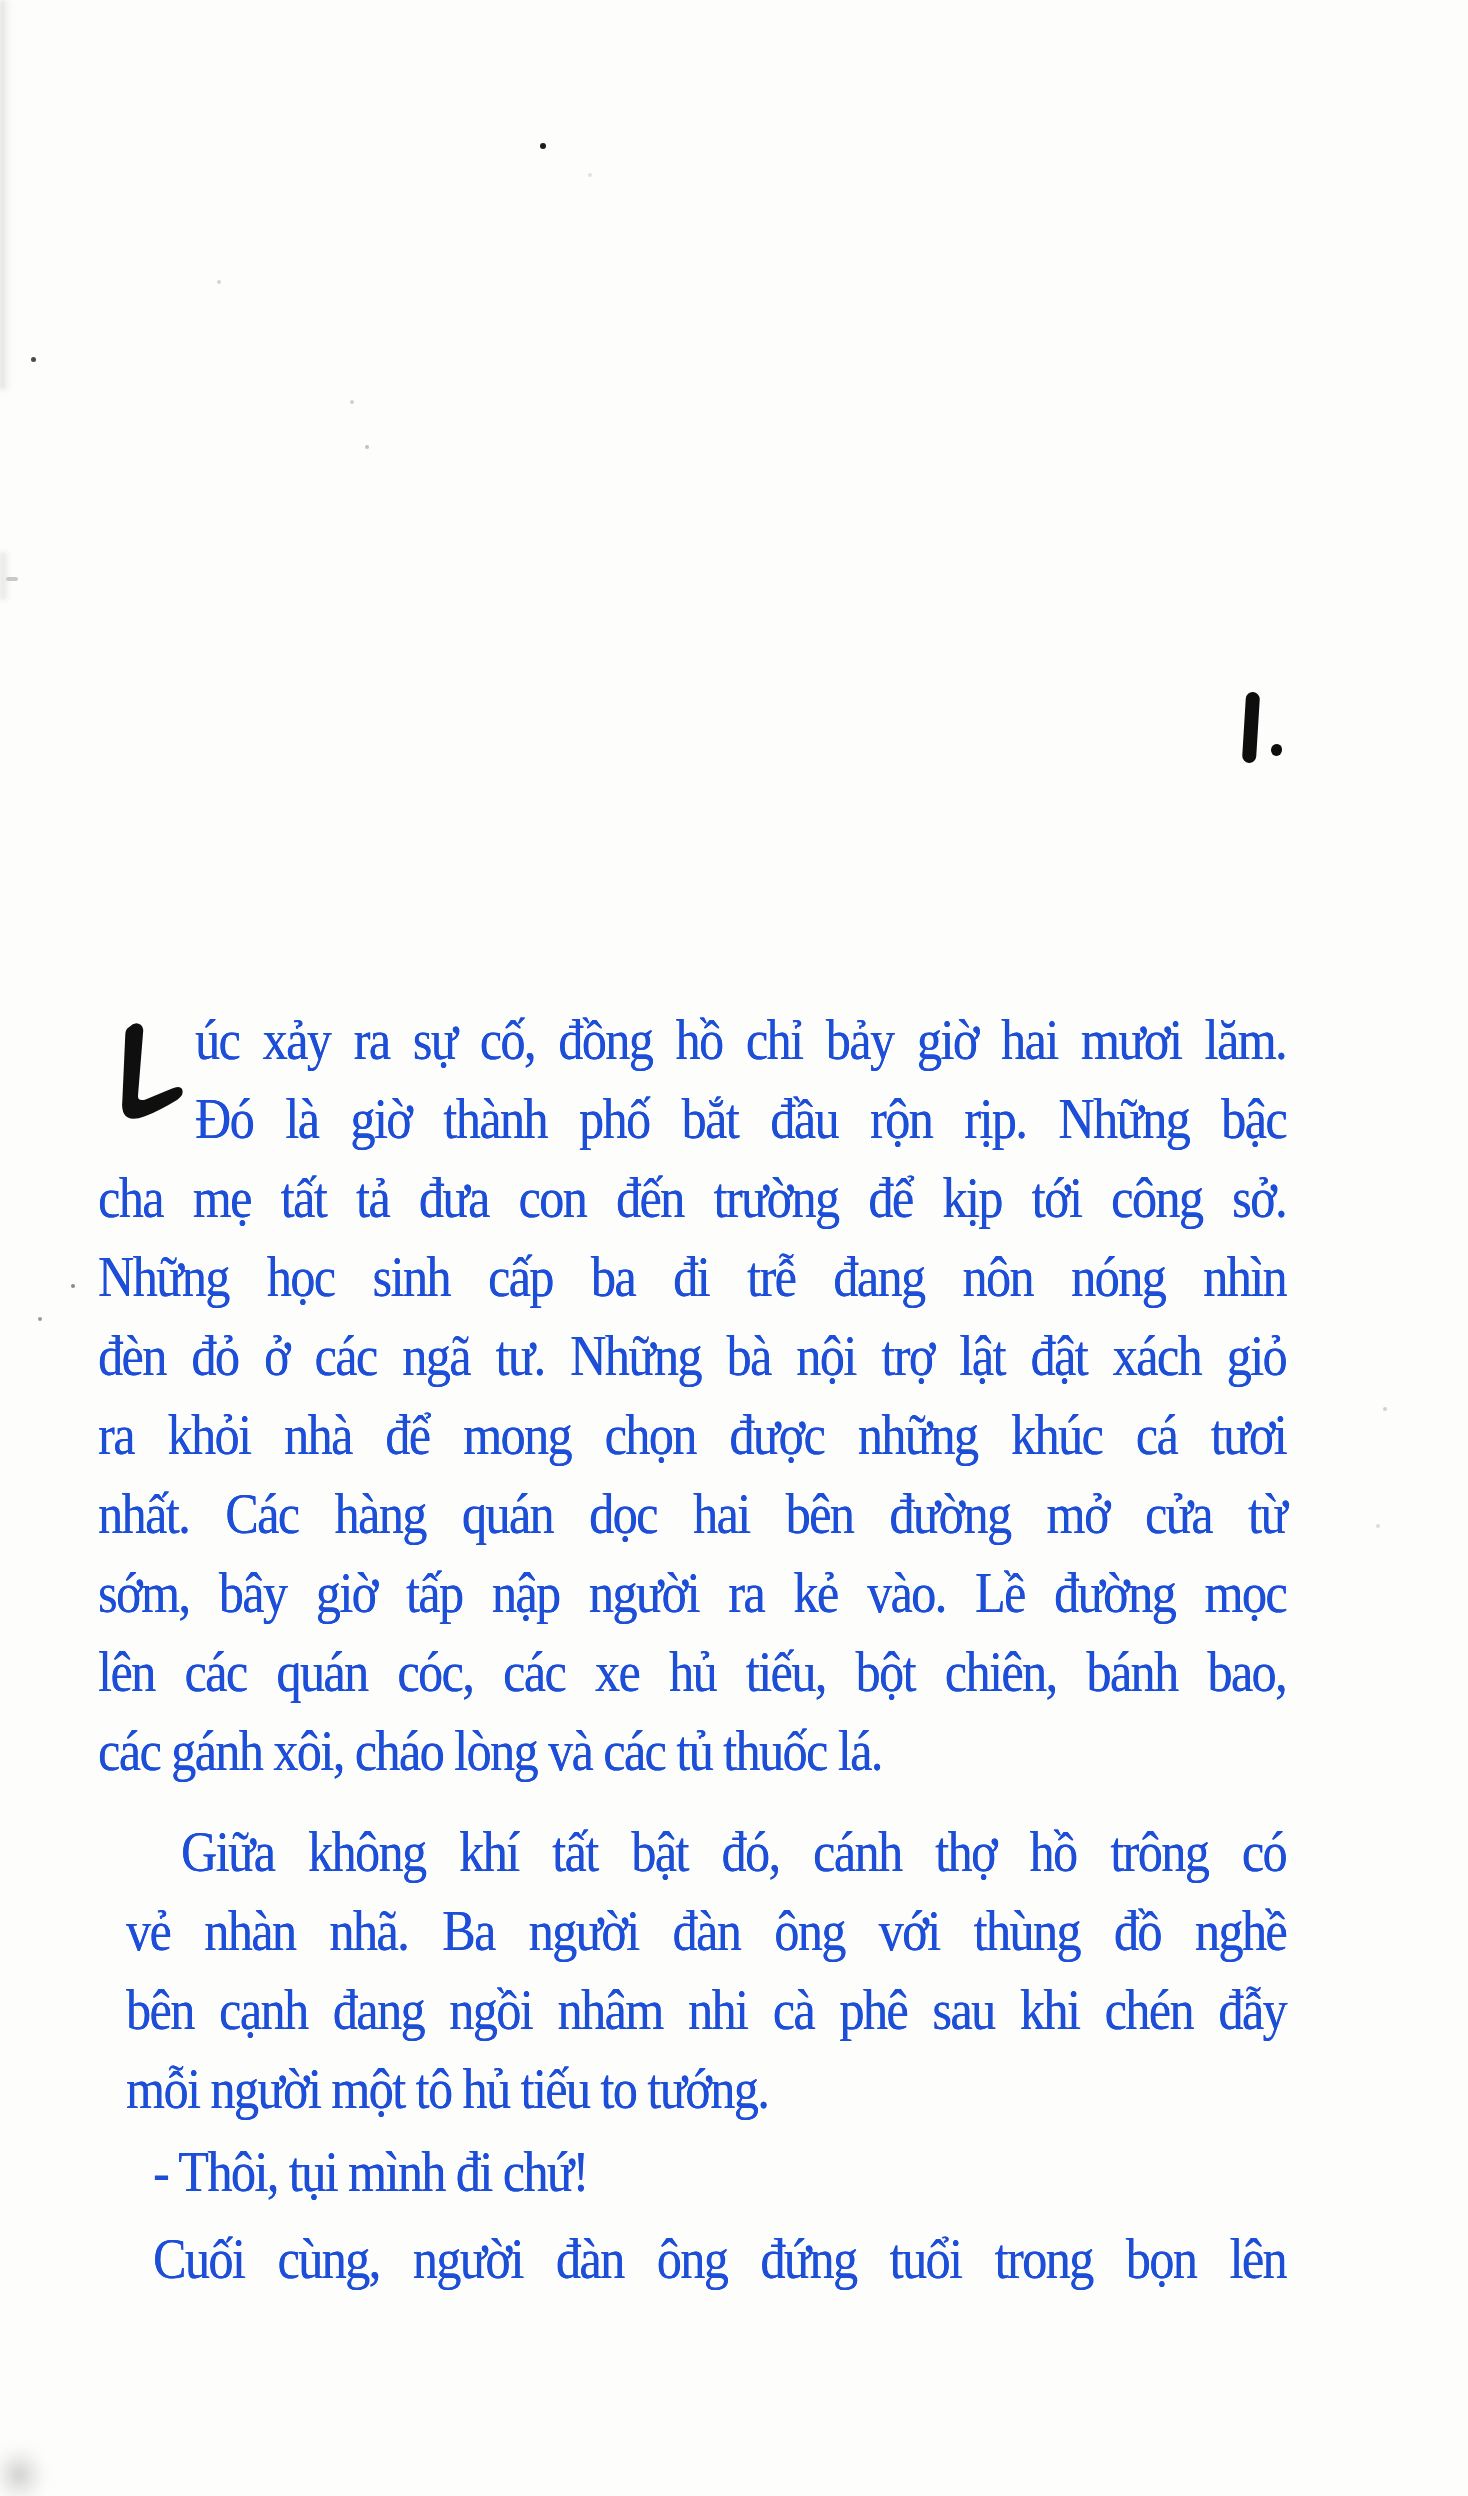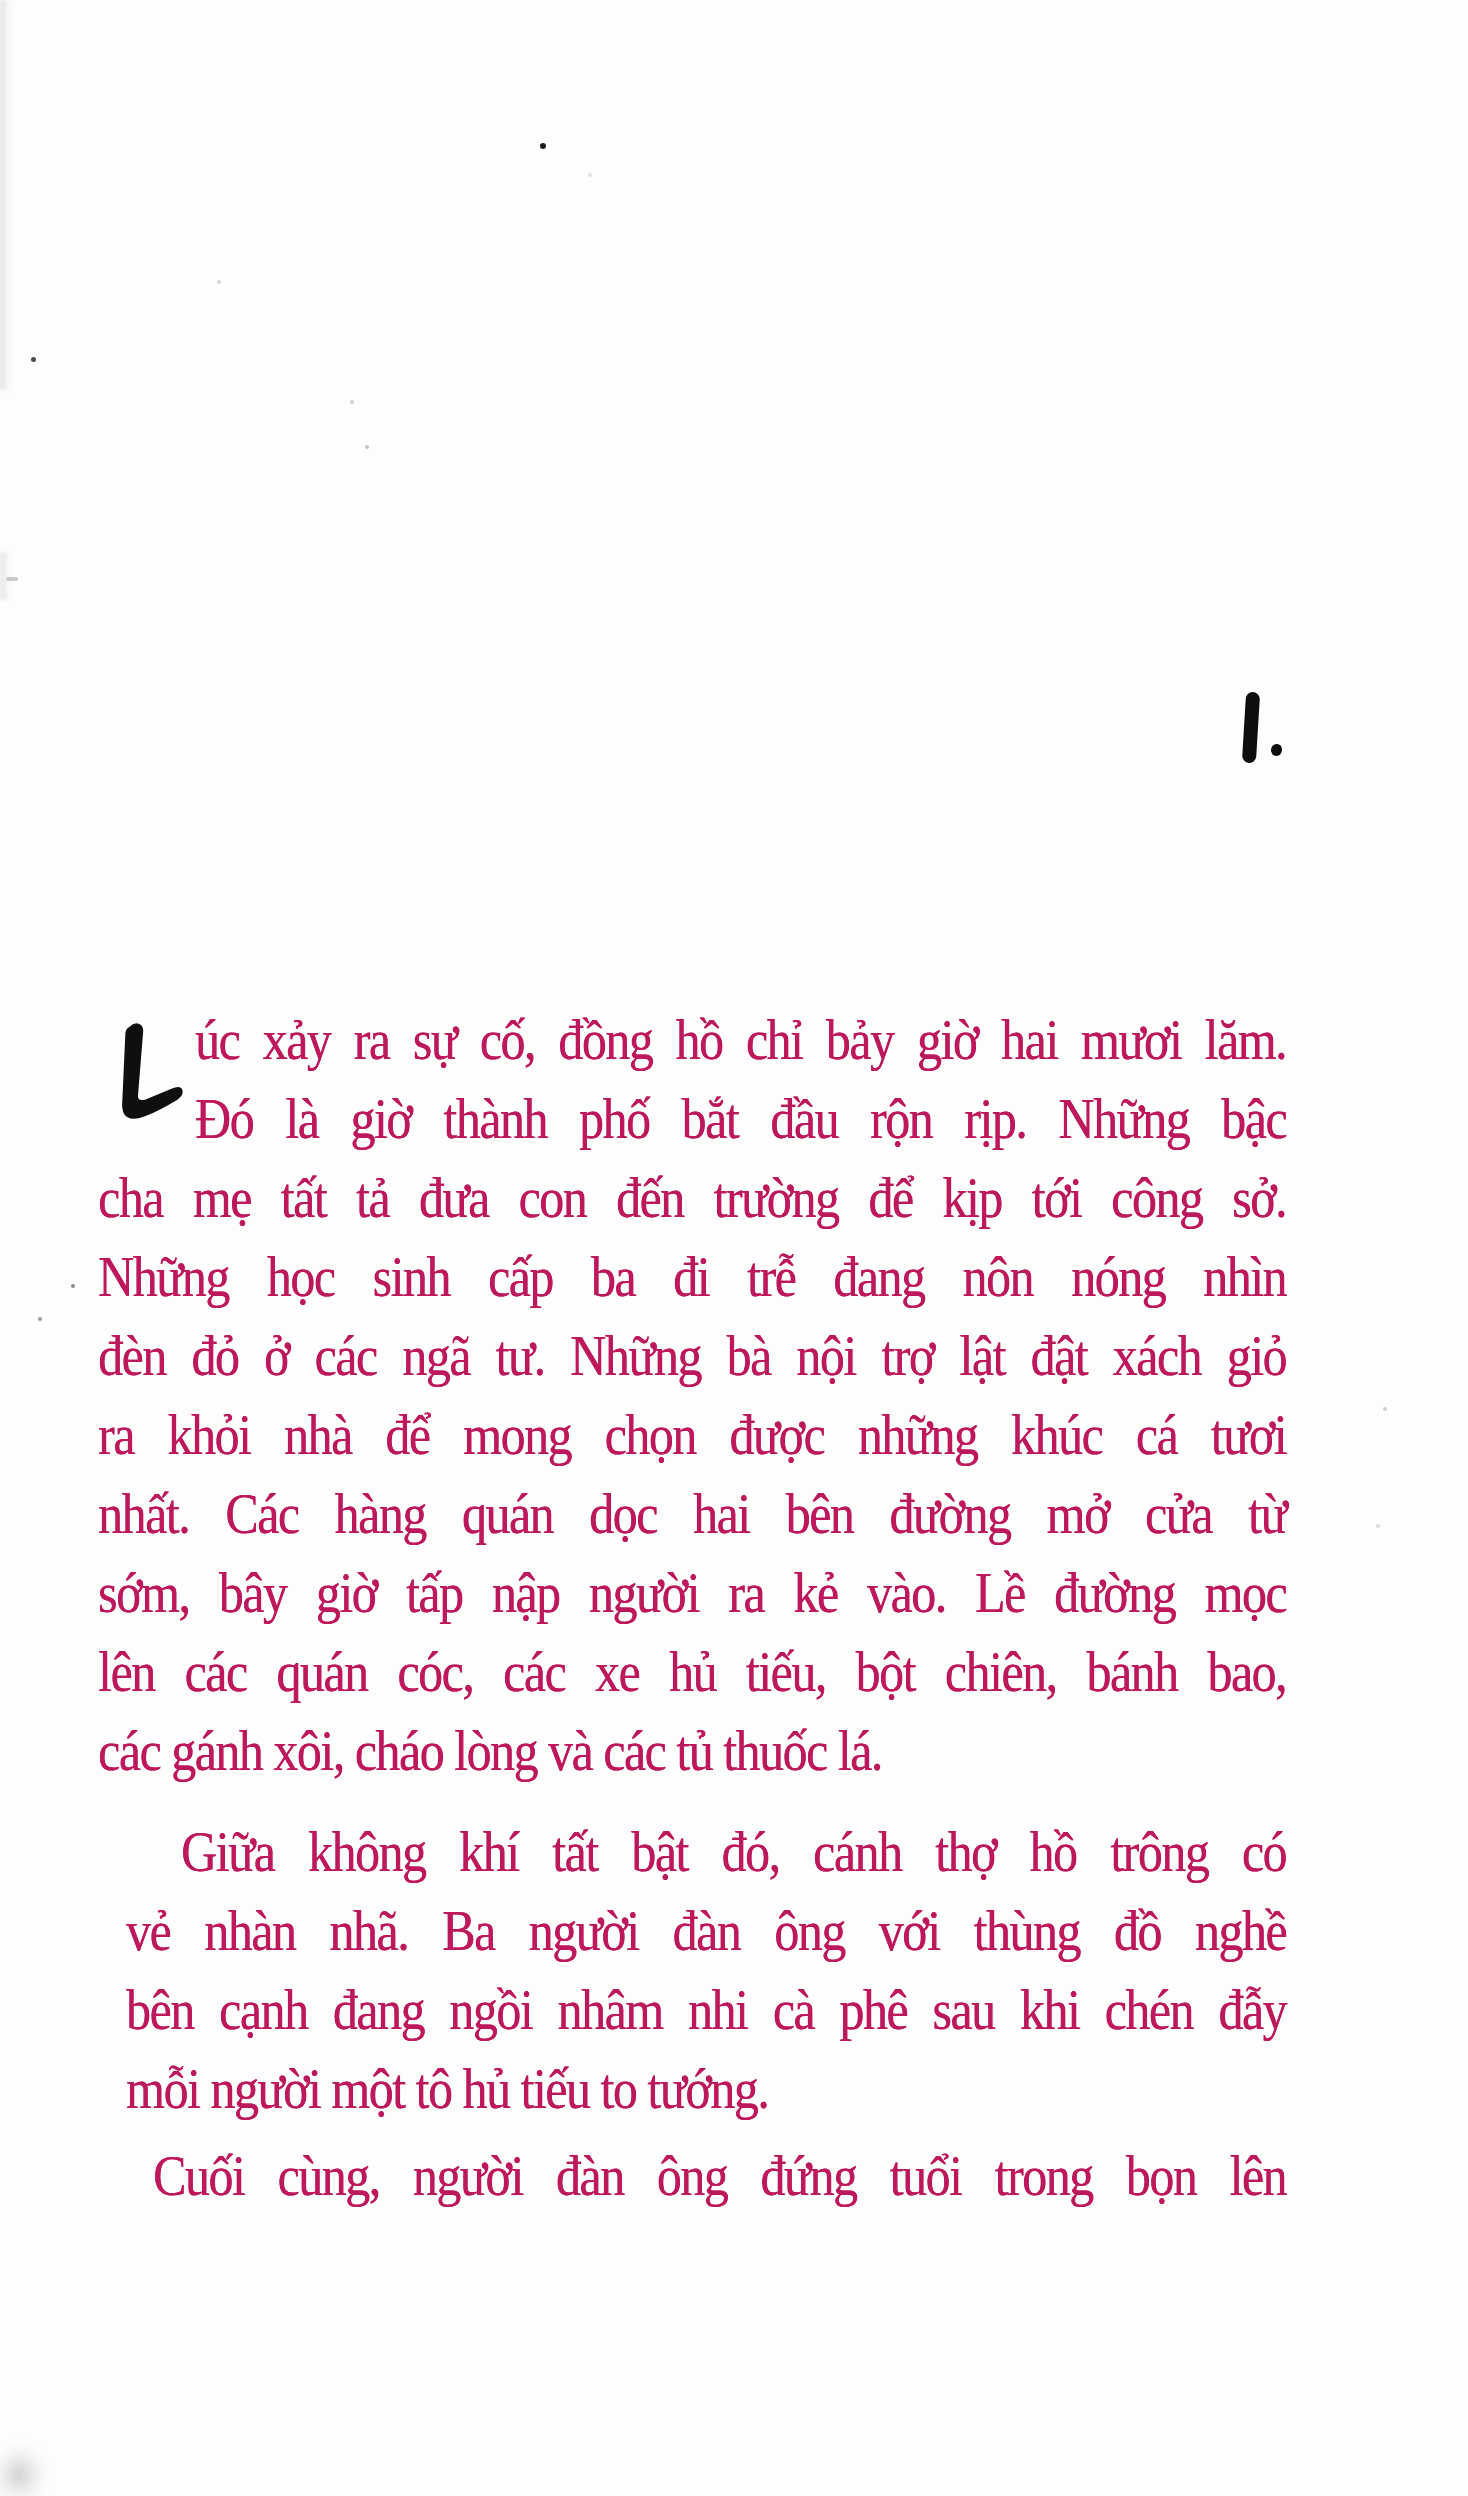--- a/index.html
+++ b/index.html
@@ -7,21 +7,21 @@
     padding: 0;
     background: #fdfdfc;
   }
   .page {
     position: relative;
     width: 1468px;
     height: 2496px;
     background: #fdfdfc;
     overflow: hidden;
     font-family: "Liberation Serif", "DejaVu Serif", serif;
-    color: #be185d;
+    color: #1d4ed8;
   }
 
   
   .edge-band {
     position: absolute;
     left: 0; top: 0;
     width: 13px; height: 390px;
     background: linear-gradient(to right, rgba(175,175,175,.45), rgba(215,215,215,.18) 55%, rgba(255,255,255,0));
     filter: blur(2px);
   }
@@ -154,19 +154,22 @@
       <div class="line last">các gánh xôi, cháo lòng và các tủ thuốc lá.</div>
     </div>
 
     <div class="para p2">
       <div class="line ind">Giữa không khí tất bật đó, cánh thợ hồ trông có</div>
       <div class="line">vẻ nhàn nhã. Ba người đàn ông với thùng đồ nghề</div>
       <div class="line">bên cạnh đang ngồi nhâm nhi cà phê sau khi chén đẫy</div>
       <div class="line last">mỗi người một tô hủ tiếu to tướng.</div>
     </div>
 
+    <div class="para p3">
+      <div class="line ind last">- Thôi, tụi mình đi chứ!</div>
+    </div>
 
     <div class="para p4">
       <div class="line ind">Cuối cùng, người đàn ông đứng tuổi trong bọn lên</div>
     </div>
 
   </div>
 </div>
 
 </body></html>

